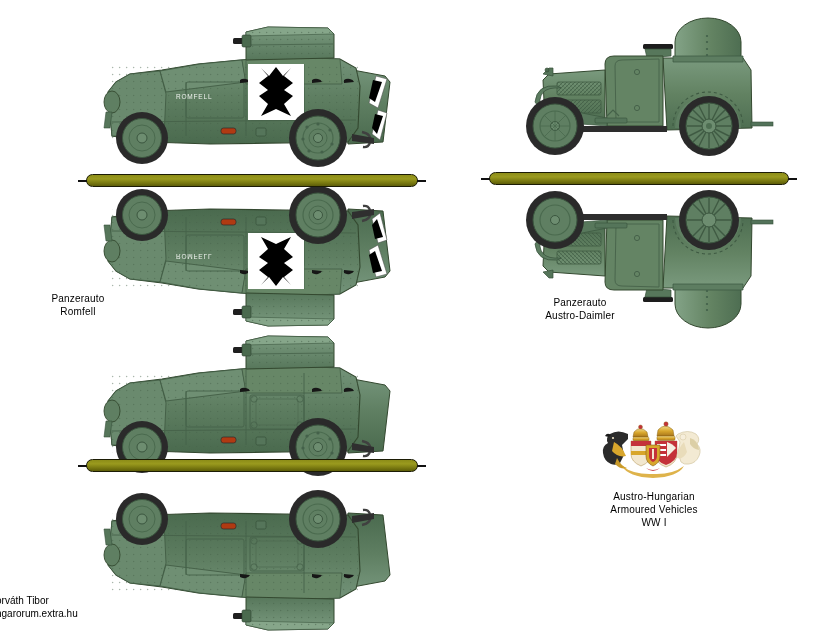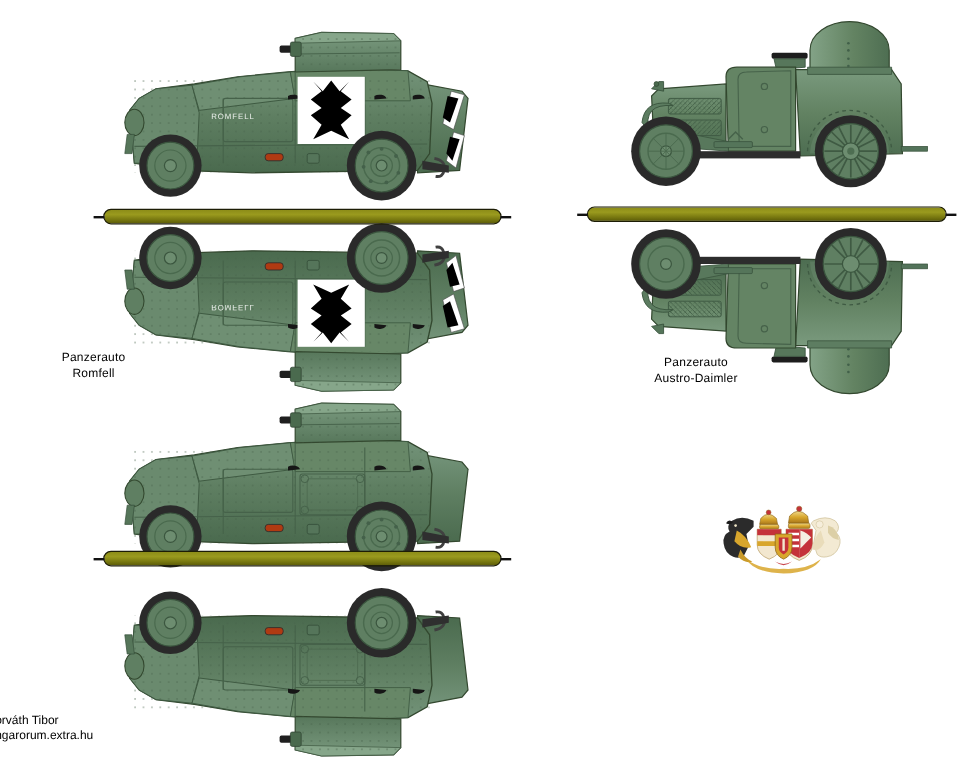--- a/index.html
+++ b/index.html
@@ -549,16 +549,17 @@
         <path d="M48,27 L62,27 L62,38 q0,7 -7,10 q-7,-3 -7,-10 Z" fill="#d8a62c" stroke="#8a6214" stroke-width=".6"></path>
         <path d="M51,30 L59,30 L59,38 q0,4 -4,6 q-4,-2 -4,-6 Z" fill="#c4323a"></path>
         <path d="M54,31 h2 v10 h-2 z" fill="#f2e7cf"></path>
       </g>
 
       <path d="M24,48 q12,9 31,8 q19,1 31,-8 q-6,11 -31,12 q-25,-1 -31,-12 z" fill="#d8a62c" opacity=".85"></path>
       <path d="M48,50 q7,4 14,0 q-7,6 -14,0 z" fill="#c4323a" opacity=".9"></path>
     </svg>
   </div>
 
+  <div class="caption" style="left:578px; top:490px; width:152px;"><span>Austro-Hungarian</span><br><span>Armoured Vehicles</span><br><span>WW I</span></div>
 
   <div class="credit" style="left:-4px; top:594px; width:200px;"><span>orváth Tibor</span><br><span>ngarorum.extra.hu</span></div>
 
 </div>
 
 </body></html>

